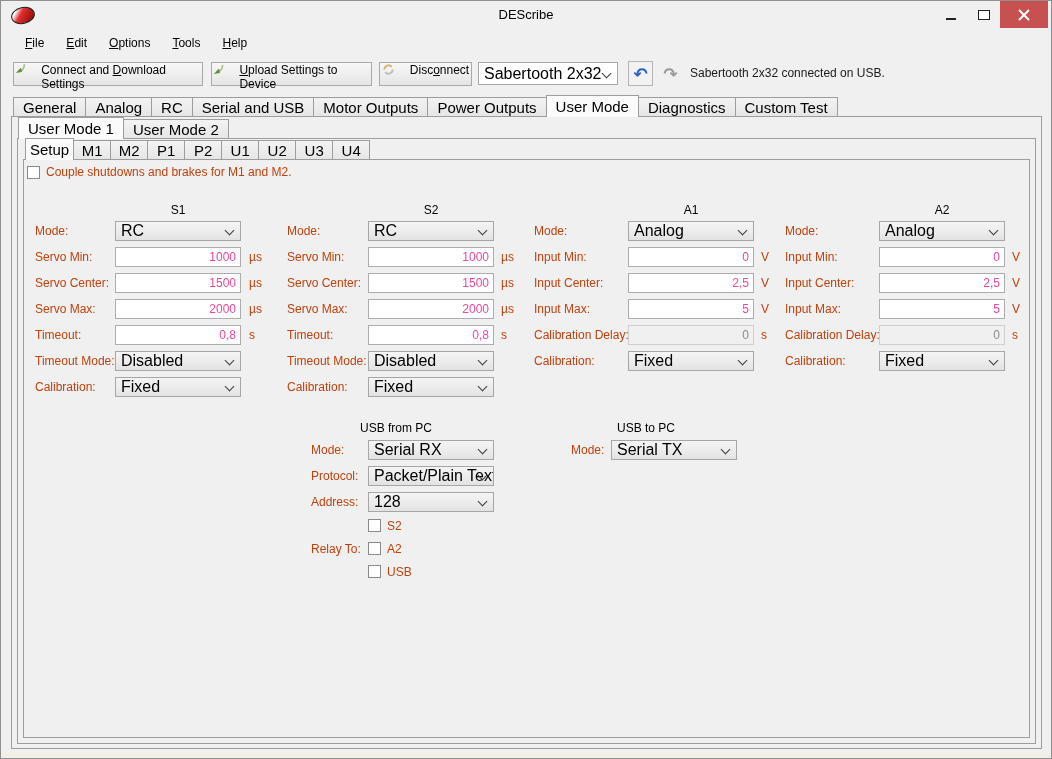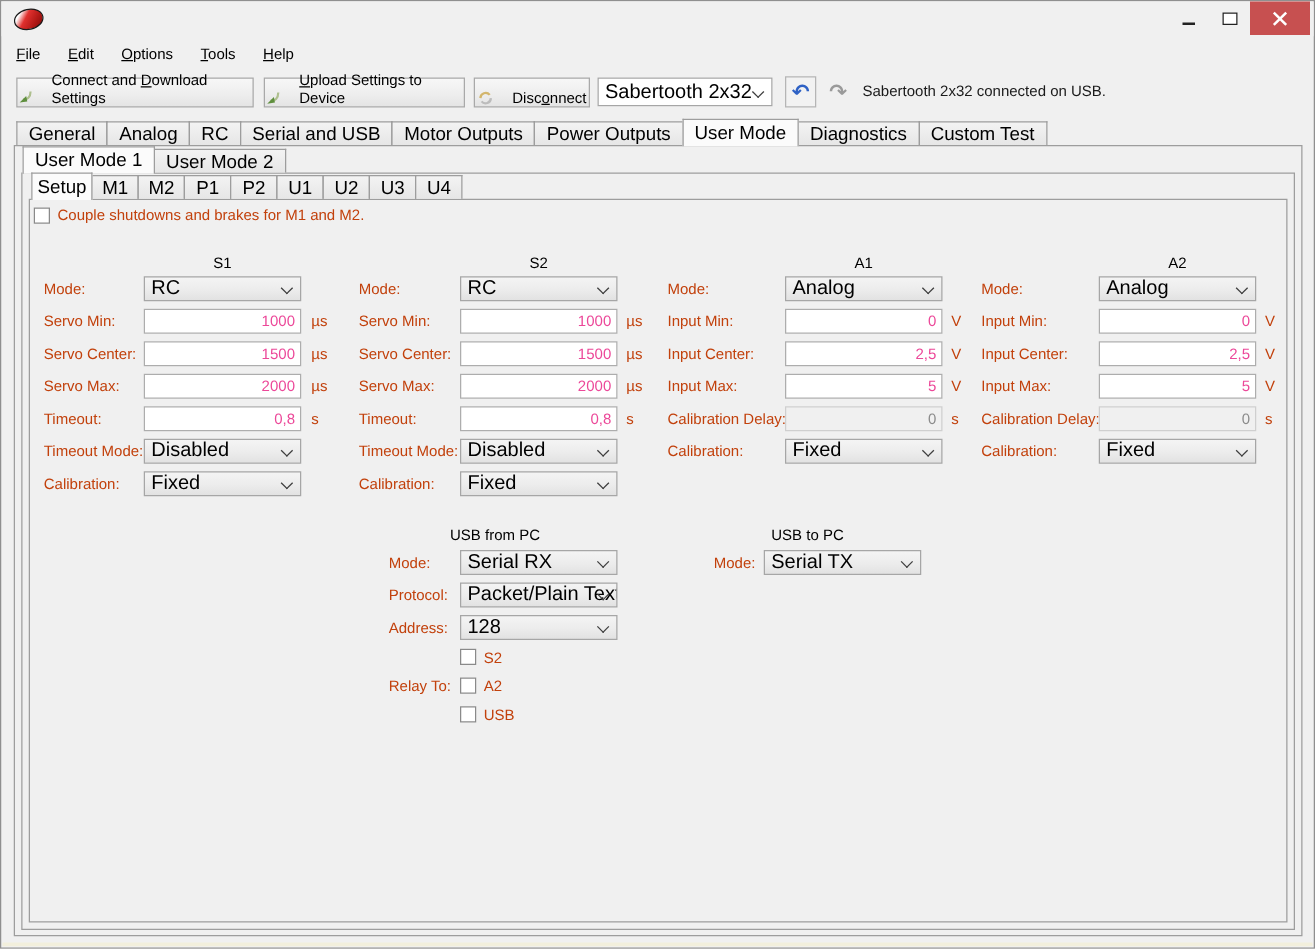--- a/index.html
+++ b/index.html
@@ -12,25 +12,25 @@
   .btn-min{left:933px;width:34px;}
   .btn-max{left:967px;width:32px;}
   .btn-close{left:999px;width:48px;background:#c75050;}
   .glyph-min{width:10px;height:2px;background:#222;margin-top:8px;}
   .glyph-max{width:10px;height:8px;border:1px solid #222;background:#fff;}
   .glyph-close{position:relative;width:12px;height:12px;}
   .glyph-close i{position:absolute;left:-1px;top:5px;width:14px;height:2px;background:#fff;}
   .glyph-close i:first-child{transform:rotate(45deg);}
   .glyph-close i:last-child{transform:rotate(-45deg);}
   
-  .menubar{position:absolute;left:1px;top:28px;right:1px;height:29px;display:flex;align-items:stretch;padding-left:0;background:#f0f0f0;}
+  .menubar{position:absolute;left:1px;top:28px;right:1px;height:29px;display:flex;align-items:stretch;padding-left:12px;background:#f0f0f0;}
   .menu-item{padding:0 11px;line-height:29px;font-size:12px;color:#000;}
   .accel{text-decoration:underline;}
   
-  .tb-btn{position:absolute;top:61px;height:24px;border:1px solid #a9a9a9;background:linear-gradient(#f7f7f7,#ededed 60%,#e4e4e4);display:flex;align-items:flex-end;justify-content:center;gap:15px;font-size:12px;box-sizing:border-box;}
+  .tb-btn{position:absolute;top:61px;height:24px;border:1px solid #a9a9a9;background:linear-gradient(#f7f7f7,#ededed 60%,#e4e4e4);display:flex;align-items:flex-start;justify-content:center;gap:15px;font-size:12px;box-sizing:border-box;}
   .icon-btn{position:absolute;top:60px;width:25px;height:25px;display:flex;align-items:center;justify-content:center;font-size:17px;font-weight:bold;box-sizing:border-box;font-family:"DejaVu Sans",sans-serif;}
   .undo{left:627px;border:1px solid #b5b5b5;background:#f2f2f2;color:#2f62c5;}
   .redo{left:657px;border:1px solid transparent;color:#9a9a9a;}
   .status{position:absolute;left:689px;top:60px;height:25px;line-height:25px;font-size:12px;color:#1a1a1a;}
   
   .combo{position:absolute;width:126px;height:20px;box-sizing:border-box;border:1px solid #a6a6a6;background:linear-gradient(#f4f4f4,#ececec 55%,#e2e2e2);display:flex;align-items:center;padding:0 18px 0 5px;font-size:16px;overflow:hidden;white-space:nowrap;}
   .combo.white{background:#fff;}
   .chev{position:absolute;right:7px;top:5px;width:6px;height:6px;border-right:1px solid #3c3c3c;border-bottom:1px solid #3c3c3c;transform:rotate(45deg);}
   .tb-input{position:absolute;width:126px;height:20px;box-sizing:border-box;border:1px solid #adadad;background:#fff;text-align:right;padding:0 4px;font-size:12px;font-family:"Liberation Sans",sans-serif;color:#ec4899;}
   .tb-input.dis{background:#f0f0f0;border-color:#cfcfcf;color:#8b8b8b;}
@@ -46,20 +46,21 @@
   .tab3{min-width:38px;text-align:center;padding:0 4px;}
   .bottom-edge{position:absolute;left:1px;right:1px;bottom:1px;height:3px;background:#f2efdc;}
 </style>
 </head>
 <body>
 
 <div class="window">
 
   <div class="titlebar">
     <div class="logo"></div>
+    <div class="title">DEScribe</div>
     <div class="win-btn btn-min">
         <div class="glyph-min"></div>
       </div>
     <div class="win-btn btn-max">
         <div class="glyph-max"></div>
       </div>
     <div class="win-btn btn-close">
         <div class="glyph-close">
           <i></i>
           <i></i>

